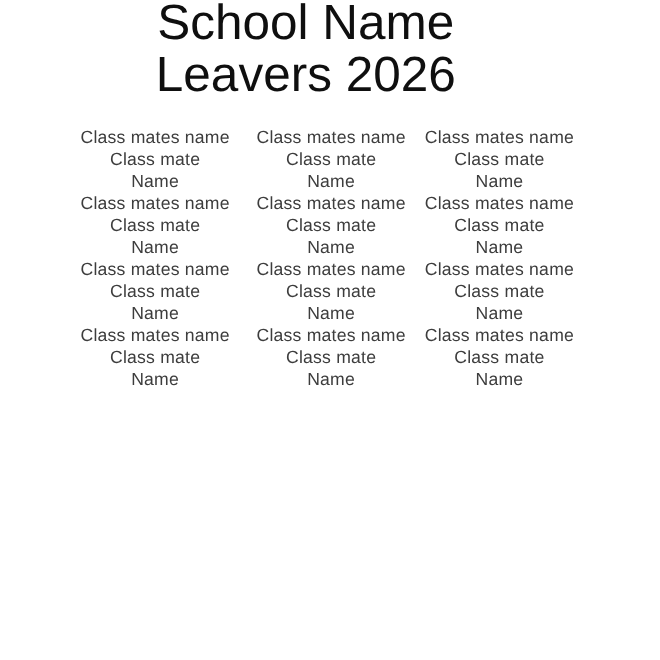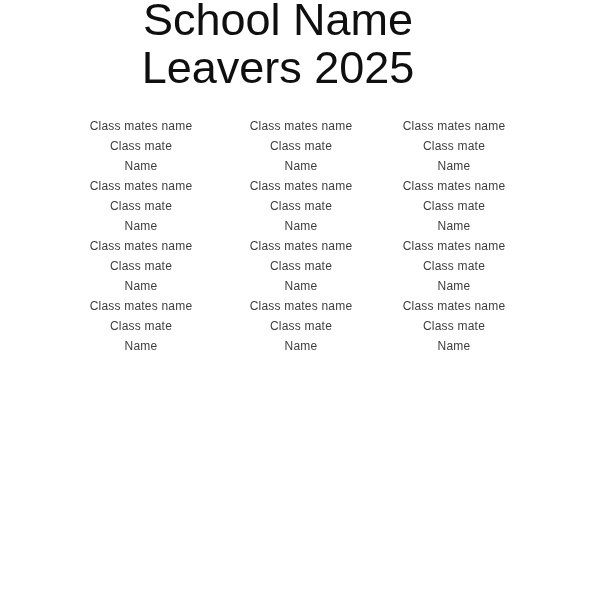--- a/index.html
+++ b/index.html
@@ -24,41 +24,41 @@
     font-weight:400;
     color:var(--title-color);
     letter-spacing:0px;
     white-space:nowrap;
   }
   .col{
     position:absolute;
     top:116px;
     width:220px;
     text-align:center;
-    font-size:12px;
+    font-size:16px;
     line-height:20px;
     letter-spacing:0.2px;
     font-weight:400;
     color:var(--body-color);
     white-space:nowrap;
   }
   .col-1{left:31px;}
   .col-2{left:191px;}
   .col-3{left:344px;}
   .entry{margin:0;padding:0;}
   .ln{margin:0;padding:0;}
 </style>
 </head>
 <body>
 
 <main class="canvas">
 
   <header class="poster-title">
     <div>School Name</div>
-    <div>Leavers 2025</div>
+    <div>Leavers 2026</div>
   </header>
 
   <section class="col col-1">
     <div class="entry">
       <div class="ln">Class mates name</div>
       <div class="ln">Class mate</div>
       <div class="ln">Name</div>
     </div>
     <div class="entry">
       <div class="ln">Class mates name</div>

